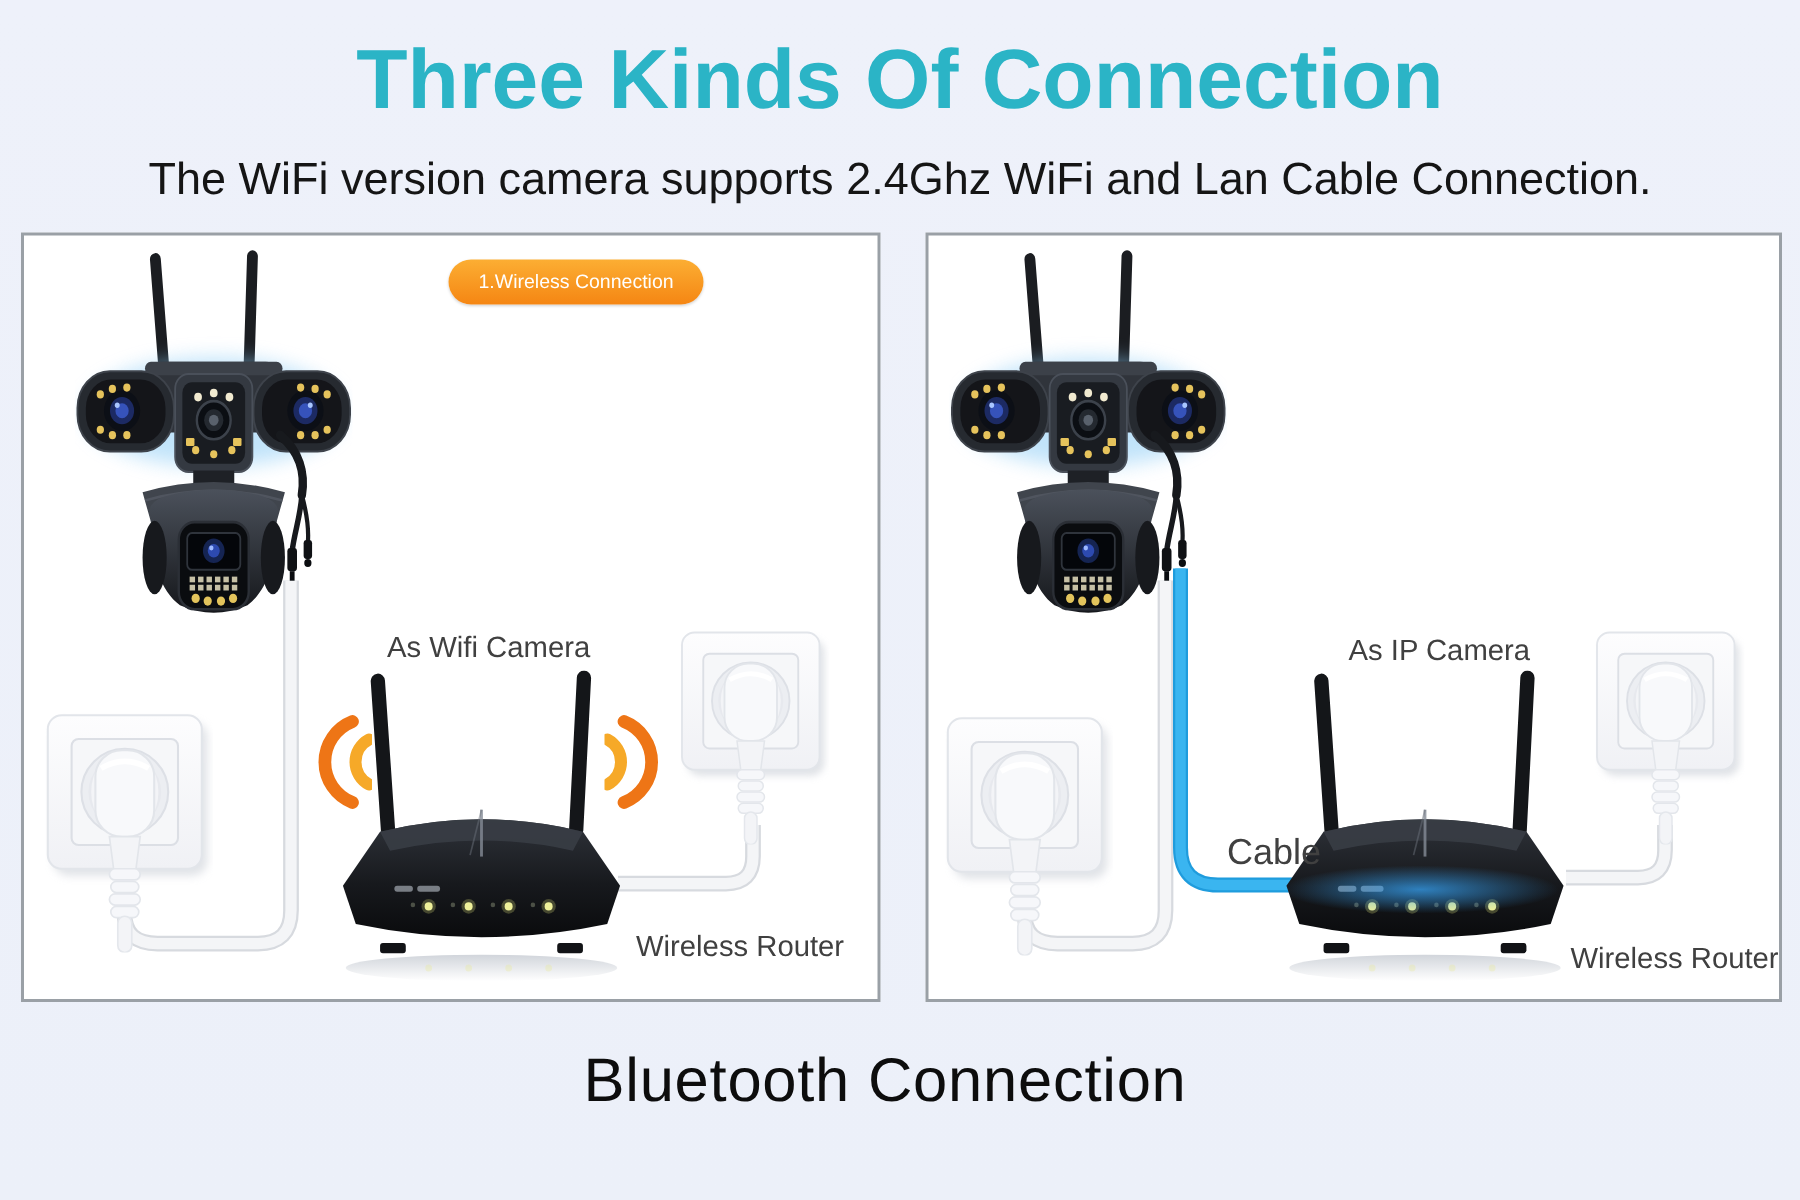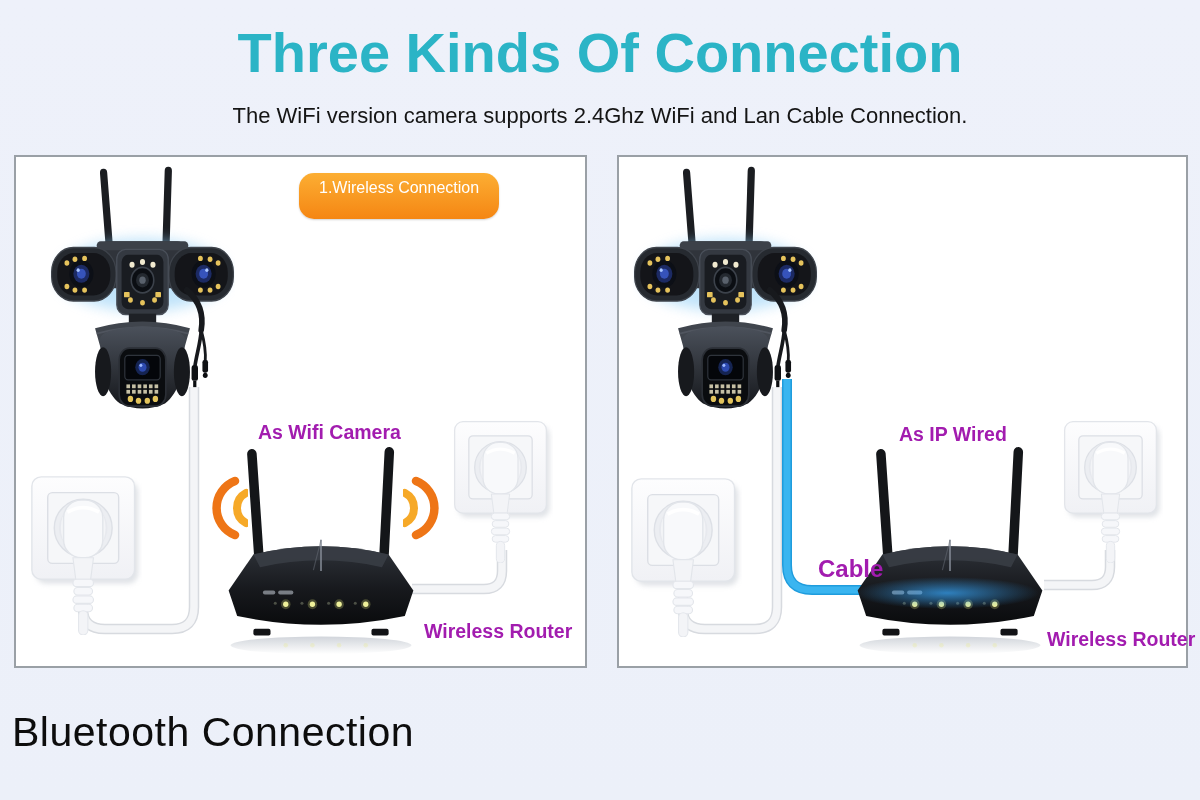--- a/index.html
+++ b/index.html
@@ -2,31 +2,31 @@
 <html style="--c-background: #eef1fa; --c-title: #2bb4c6; --c-badge-top: #fcae33; --c-badge-bottom: #f58613; --c-wifi-outer: #ee7516; --c-wifi-inner: #f6a928; --c-lan-cable: #3ab5f0; --c-led: #e9ea7e;"><head>
 <meta charset="utf-8">
 <style>
   html,body{margin:0;padding:0;}
   body{font-family:"Liberation Sans", sans-serif; background:#e9edf7;}
   .stage{position:relative;width:1200px;height:800px;overflow:hidden;
          background:linear-gradient(180deg,var(--c-background,#eef1fa) 0%,#ecf0f9 100%);}
   .page-title{position:absolute;left:0;top:20px;width:1200px;margin:0;text-align:center;
       font-size:56px;font-weight:700;color:var(--c-title,#2bb4c6);letter-spacing:0px;}
   .page-subtitle{position:absolute;left:0;top:103px;width:1200px;margin:0;text-align:center;
-      font-size:22px;color:#151515;}
-  .footer-title{position:absolute;left:0;top:697px;width:1180px;margin:12px;text-align:left;
+      font-size:30px;color:#151515;}
+  .footer-title{position:absolute;left:0;top:697px;width:1180px;margin:0;text-align:center;
       font-size:41px;color:#0d0d0d;letter-spacing:.5px;}
   .panel{position:absolute;top:155px;height:513px;background:#fff;
       border:2px solid #9aa0a6;box-sizing:border-box;}
   .panel-left{left:14px;width:573px;}
   .panel-right{left:617px;width:571px;}
-  .badge{position:absolute;height:46px;line-height:30px;padding:0 20px;border-radius:15px;
+  .badge{position:absolute;height:30px;line-height:30px;padding:0 20px;border-radius:15px;
       background:linear-gradient(180deg,var(--c-badge-top,#fcae33),var(--c-badge-bottom,#f58613));
-      color:#fff;font-size:16px;white-space:nowrap;box-shadow:0 1px 2px rgba(0,0,0,.18);}
-  .lbl{position:absolute;color:#a21caf;font-size:19.5px;white-space:nowrap;font-weight:bold;}
+      color:#fff;font-size:13px;white-space:nowrap;box-shadow:0 1px 2px rgba(0,0,0,.18);}
+  .lbl{position:absolute;color:#404040;font-size:19.5px;white-space:nowrap;}
   .abs{position:absolute;}
   svg{display:block;}
   .defs-holder{position:absolute;width:0;height:0;overflow:hidden;}
 </style>
 </head>
 <body>
 
 <div class="stage">
 
   <svg class="defs-holder" aria-hidden="true">
@@ -282,19 +282,19 @@
         <use href="#g-camera"></use>
       </svg>
 
     <svg class="abs" style="left:231px;top:290px" width="200" height="210" viewBox="0 0 210 215" preserveAspectRatio="none">
         <use href="#g-router"></use>
       </svg>
     <svg class="abs" style="left:238px;top:416px" width="190" height="40" viewBox="0 0 190 40">
         <ellipse cx="90" cy="20" rx="92" ry="16" fill="url(#grad-glow)"></ellipse>
       </svg>
 
-    <div class="lbl" style="left:280px;top:266px">As IP Wired</div>
+    <div class="lbl" style="left:280px;top:266px">As IP Camera</div>
     <div class="lbl" style="left:199px;top:398px;font-size:24px">Cable</div>
     <div class="lbl" style="left:428px;top:471px">Wireless Router</div>
   </section>
 
   <div class="footer-title">Bluetooth Connection</div>
 </div>
 
 </body></html>

